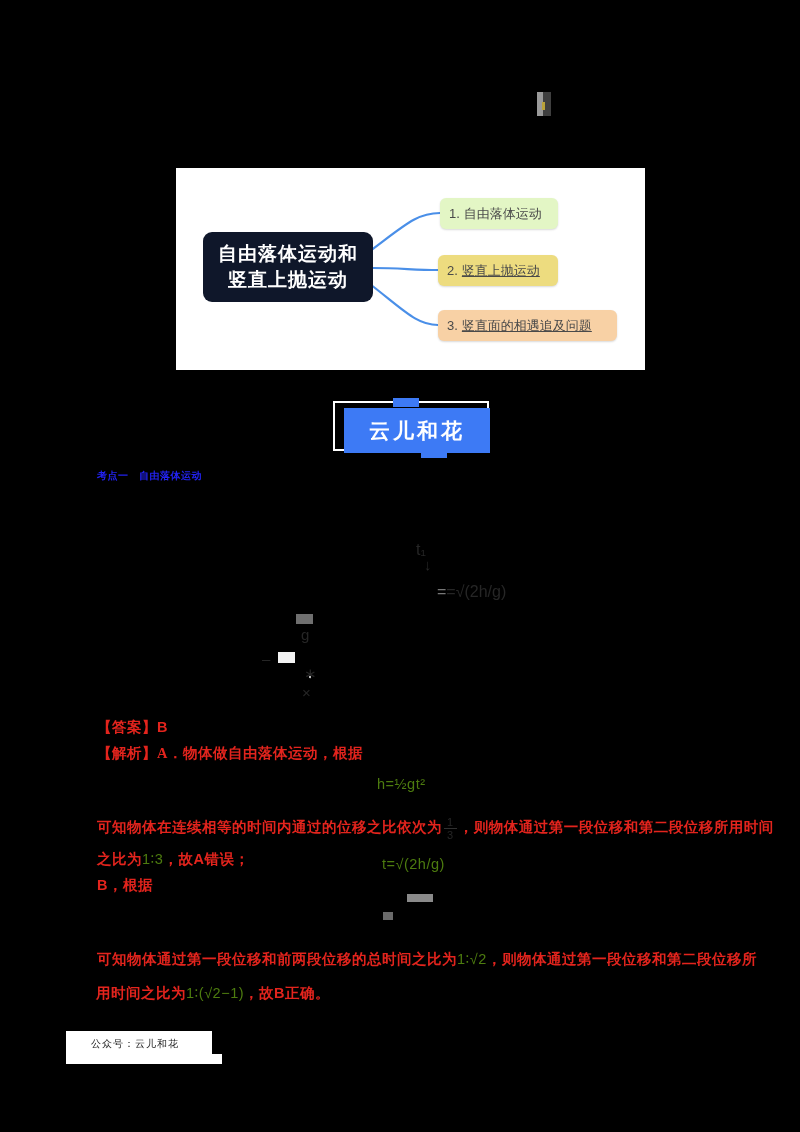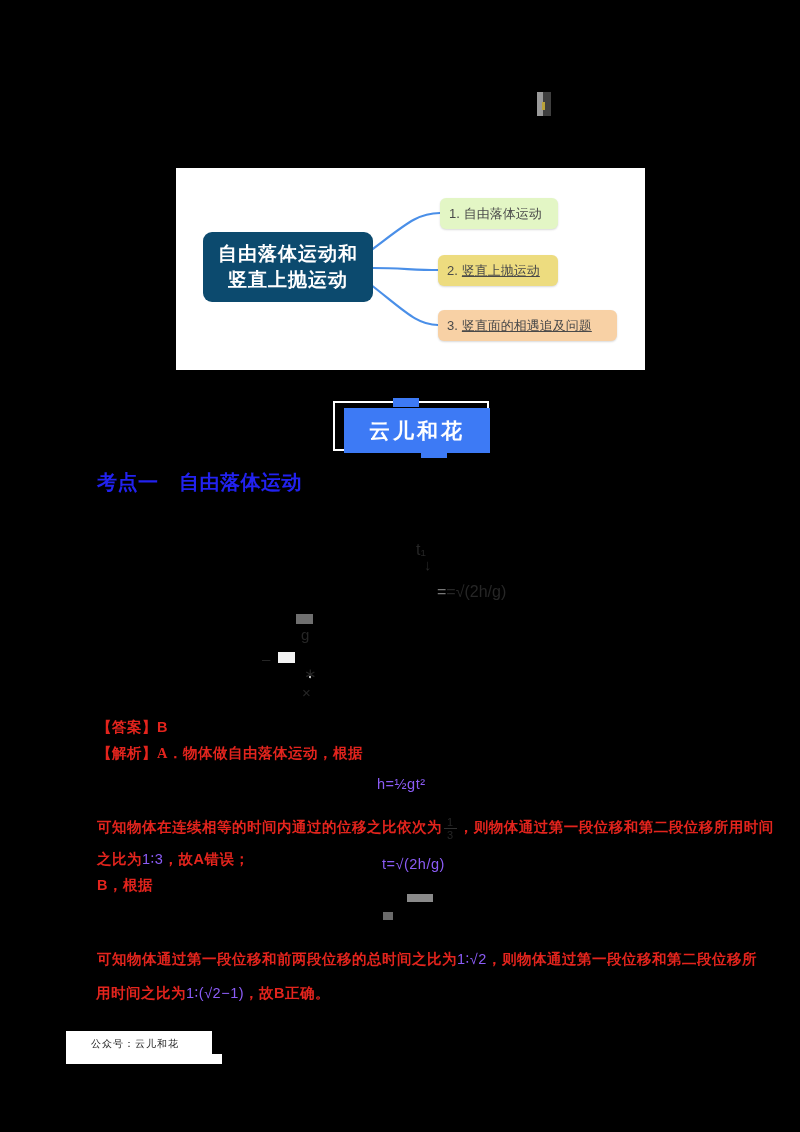--- a/index.html
+++ b/index.html
@@ -8,21 +8,21 @@
 
   
   .artifact{position:absolute;left:537px;top:92px;width:14px;height:24px;display:flex;}
   .artifact .half-l{width:6px;background:#9a9a9a;}
   .artifact .half-r{flex:1;background:#3f3f3f;}
   .artifact .spark{position:absolute;left:5px;top:10px;width:3px;height:8px;background:#b9a23a;}
 
   
   .mindmap{position:absolute;left:176px;top:168px;width:469px;height:202px;background:#fff;}
   .mm-svg{position:absolute;left:0;top:0;}
-  .mm-root{position:absolute;left:27px;top:64px;width:170px;height:70px;background:#0c4a6e;
+  .mm-root{position:absolute;left:27px;top:64px;width:170px;height:70px;background:#0f172a;
            border-radius:9px;color:#fff;font-size:19px;font-weight:bold;text-align:center;
            display:flex;flex-direction:column;justify-content:center;line-height:26px;letter-spacing:1px;}
   .mm-node{position:absolute;height:31px;border-radius:6px;color:#4a4a4a;font-size:13px;
            display:flex;align-items:center;padding:0 9px;box-sizing:border-box;white-space:nowrap;
            box-shadow:0 1px 2px rgba(0,0,0,.15);}
   .mm-n1{left:264px;top:30px;width:118px;background:#e3f6c5;}
   .mm-n2{left:262px;top:87px;width:120px;background:#eddc7f;}
   .mm-n3{left:262px;top:142px;width:179px;background:#f8d1a5;}
   .mm-node .num{margin-right:4px;}
   .u{text-decoration:underline;}
@@ -31,36 +31,36 @@
   .banner-outline{position:absolute;left:333px;top:401px;width:152px;height:46px;
                   border:2px solid #fff;background:transparent;}
   .banner-box{position:absolute;left:344px;top:408px;width:146px;height:45px;background:#3d7af5;
               color:#fff;font-size:21px;font-weight:bold;letter-spacing:3px;
               display:flex;align-items:center;justify-content:center;}
   .banner-tab{position:absolute;background:#3d7af5;width:26px;height:9px;}
   .tab-top{left:393px;top:398px;}
   .tab-bottom{left:421px;top:449px;}
 
   
-  .heading{position:absolute;left:97px;top:469px;color:#2222f0;font-size:20px;font-weight:bold;
+  .heading{position:absolute;left:97px;top:469px;color:#2222f0;font-size:10px;font-weight:bold;
            letter-spacing:.5px;white-space:nowrap;}
 
   
   .faint-el{position:absolute;color:#262626;font-size:15px;white-space:nowrap;}
   .gray-box1{position:absolute;left:296px;top:614px;width:17px;height:10px;background:#6f6f6f;}
   .white-box1{position:absolute;left:278px;top:652px;width:17px;height:11px;background:#f2f2f2;}
   .white-dot{position:absolute;left:309px;top:676px;width:2px;height:2px;background:#bbb;}
   .gray-bar2{position:absolute;left:407px;top:894px;width:26px;height:8px;background:#8a8a8a;}
   .gray-sq2{position:absolute;left:383px;top:912px;width:10px;height:8px;background:#6a6a6a;}
   .lite{color:#777;}
 
   
   .red-line{position:absolute;color:#e3241d;font-size:14.5px;font-weight:bold;
             letter-spacing:.5px;white-space:nowrap;}
-  .faint{color:#8b5cf6;font-weight:normal;}
+  .faint{color:#4d7c0f;font-weight:normal;}
   .frac{display:inline-block;text-align:center;vertical-align:middle;color:#262626;
         font-size:11px;line-height:1.1;font-weight:normal;margin:0 2px;}
   .frac .num{display:block;border-bottom:1px solid #303030;padding:0 3px;}
   .frac .den{display:block;padding:0 3px;}
 
   
   .footer-box{position:absolute;left:66px;top:1031px;width:146px;height:25px;background:#fff;
               display:flex;align-items:center;}
   .footer-box span{color:#1a1a1a;font-size:10px;letter-spacing:1px;padding-left:25px;white-space:nowrap;}
   .footer-strip{position:absolute;left:66px;top:1054px;width:156px;height:10px;background:#fff;}

